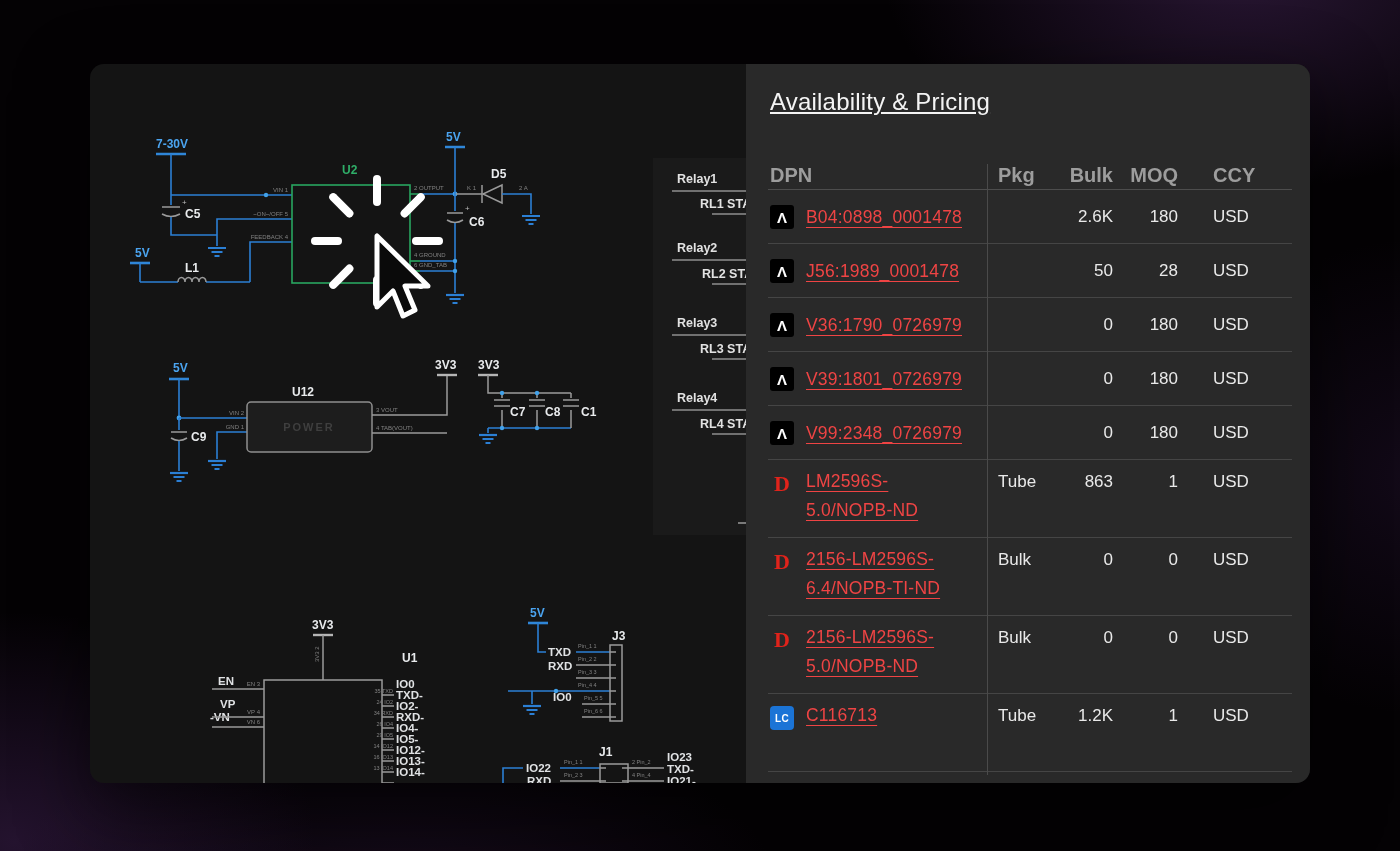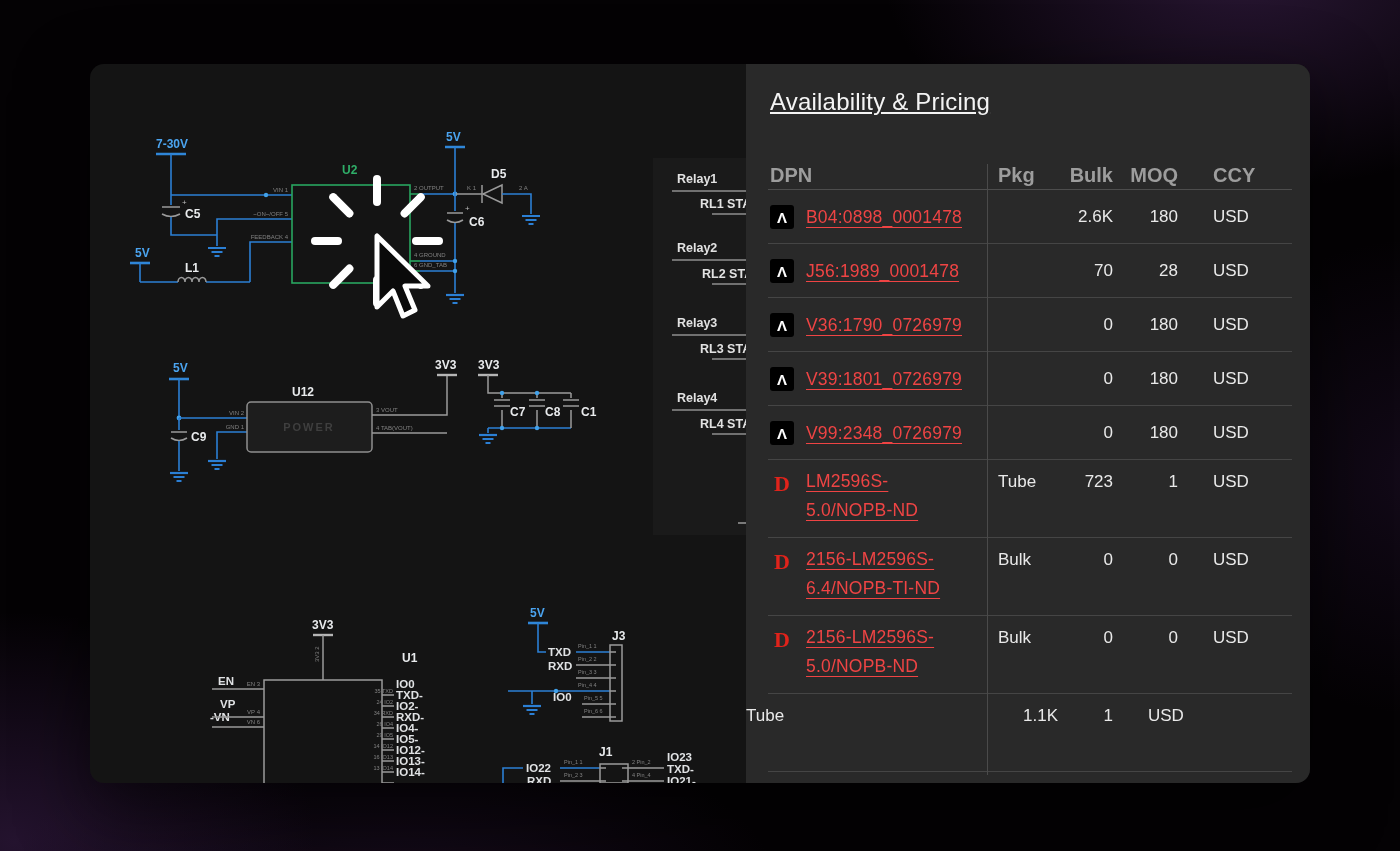--- a/index.html
+++ b/index.html
@@ -396,21 +396,21 @@
   </div>
 
   <div class="p-row short">
     <div class="cell cell-dpn">
       <span class="vicon vi-arrow">Λ</span>
       <a class="dpn-link" href="#">
               <div>J56:1989_0001478</div>
             </a>
     </div>
     <div class="cell cell-pkg"></div>
-    <div class="cell cell-stock">70</div>
+    <div class="cell cell-stock">50</div>
     <div class="cell cell-moq">28</div>
     <div class="cell cell-ccy">USD</div>
   </div>
 
   <div class="p-row short">
     <div class="cell cell-dpn">
       <span class="vicon vi-arrow">Λ</span>
       <a class="dpn-link" href="#">
               <div>V36:1790_0726979</div>
             </a>
@@ -449,21 +449,21 @@
 
   <div class="p-row tall">
     <div class="cell cell-dpn">
       <span class="vicon vi-digikey">D</span>
       <a class="dpn-link" href="#">
               <div>LM2596S-</div>
               <div>5.0/NOPB-ND</div>
             </a>
     </div>
     <div class="cell cell-pkg">Tube</div>
-    <div class="cell cell-stock">723</div>
+    <div class="cell cell-stock">863</div>
     <div class="cell cell-moq">1</div>
     <div class="cell cell-ccy">USD</div>
   </div>
 
   <div class="p-row tall">
     <div class="cell cell-dpn">
       <span class="vicon vi-digikey">D</span>
       <a class="dpn-link" href="#">
               <div>2156-LM2596S-</div>
               <div>6.4/NOPB-TI-ND</div>
@@ -483,21 +483,27 @@
               <div>5.0/NOPB-ND</div>
             </a>
     </div>
     <div class="cell cell-pkg">Bulk</div>
     <div class="cell cell-stock">0</div>
     <div class="cell cell-moq">0</div>
     <div class="cell cell-ccy">USD</div>
   </div>
 
   <div class="p-row tall">
+    <div class="cell cell-dpn">
+      <span class="vicon vi-lcsc">LC</span>
+      <a class="dpn-link" href="#">
+              <div>C116713</div>
+            </a>
+    </div>
     <div class="cell cell-pkg">Tube</div>
-    <div class="cell cell-stock">1.1K</div>
+    <div class="cell cell-stock">1.2K</div>
     <div class="cell cell-moq">1</div>
     <div class="cell cell-ccy">USD</div>
   </div>
 </div>
     <div class="v-div"></div>
   </div>
 </div>
 
 </body></html>

